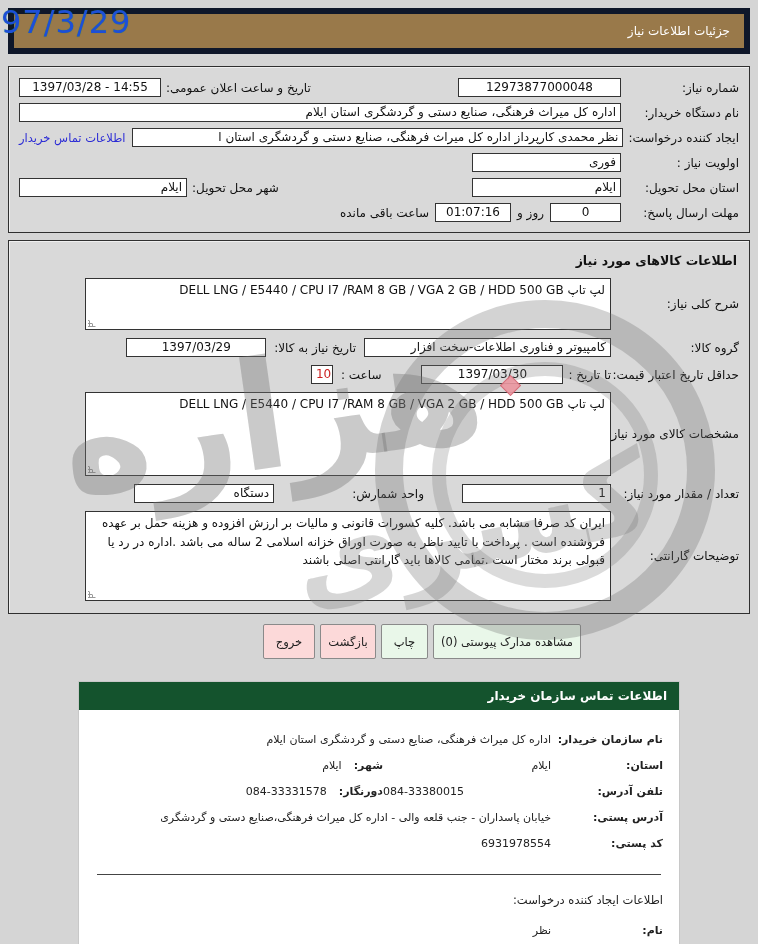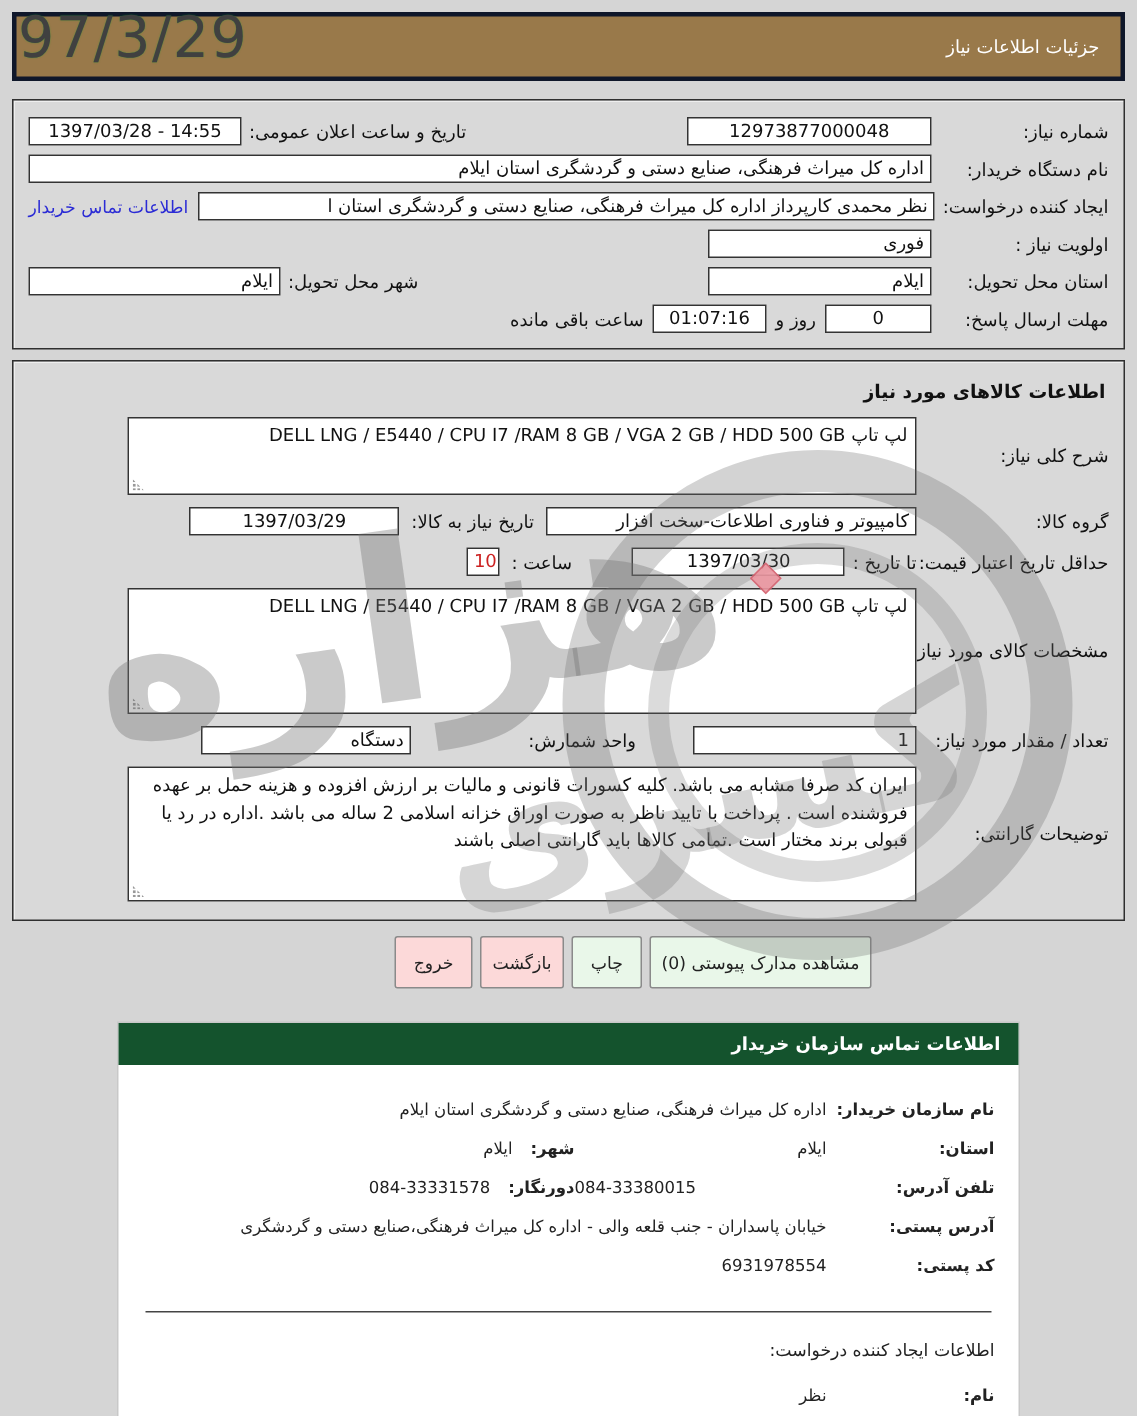--- a/index.html
+++ b/index.html
@@ -12,34 +12,34 @@
     font-family: "DejaVu Sans", "Liberation Sans", sans-serif;
     font-size: 12px;
     color: #111;
   }
   
   .titlebar {
     position: relative;
     margin: 8px 8px 0 8px;
     height: 46px;
     background: #99794a;
-    border: 3px solid #0f172a;
+    border: 6px solid #0f172a;
     display: flex;
     align-items: center;
     padding: 0 14px;
     color: #fff;
     font-size: 12px;
   }
   .overlay-date {
     position: absolute;
-    top: 6px; left: 12px;
+    top: 6px; left: 1px;
     z-index: 30;
     direction: ltr;
-    color: #404040;
-    font-size: 38px;
+    color: #1d4ed8;
+    font-size: 32px;
     letter-spacing: 1px;
     line-height: 1;
     text-shadow: 0 0 1px rgba(0,160,40,.6);
     pointer-events: none;
   }
   
   .panel {
     margin: 0 8px;
     background: #d9d9d9;
     border: 1px solid #2f2f2f;

